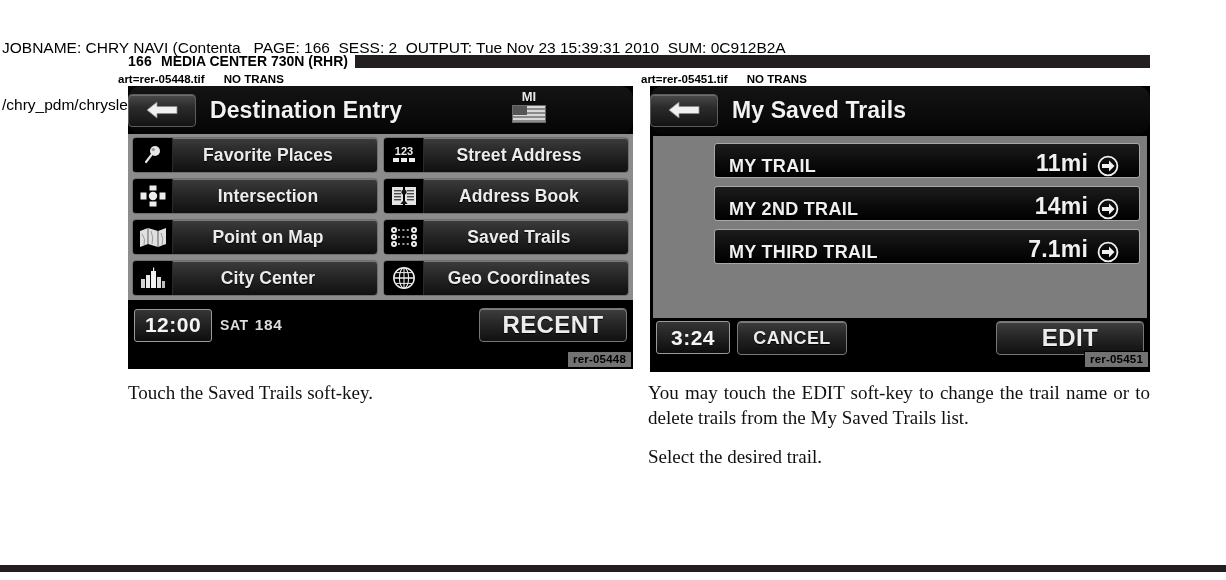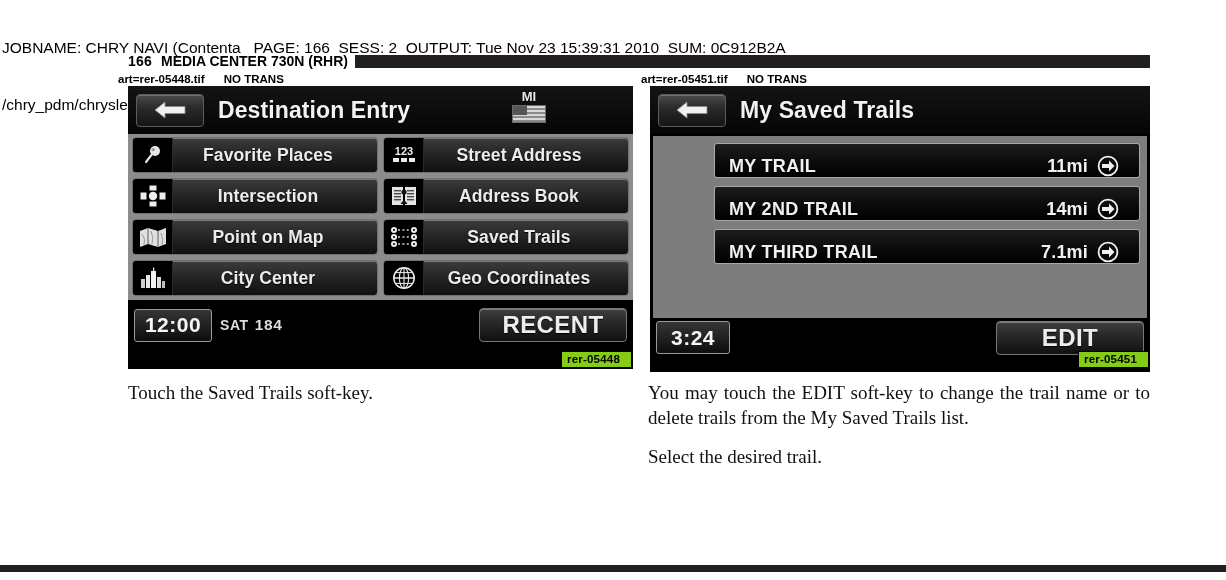--- a/index.html
+++ b/index.html
@@ -48,34 +48,34 @@
   .artcap.left  { left: 118px; top: 73px; }
   .artcap.right { left: 641px; top: 73px; }
 
   
   .shot { position: absolute; background: #000; }
   .shot.left  { left: 128px; top: 86px; width: 505px; height: 283px; }
   .shot.right { left: 650px; top: 86px; width: 500px; height: 283px; }
 
   .shotcode {
     position: absolute; right: 1px; bottom: 1px;
-    background: #84cc16; color: #000;
+    background: #737373; color: #000;
     font-family: "Liberation Sans", sans-serif;
     font-weight: bold; font-size: 11.5px;
-    padding: 1px 11px 2px 5px;
+    padding: 1px 5px 2px 5px;
     border: 1px solid #000;
     letter-spacing: .2px;
   }
 
   
   .navtitlebar {
     position: relative; height: 48px;
     display: flex; align-items: center;
     background: linear-gradient(#141414,#050505);
-    padding-left: 8px;
+    border-radius: 13px;
   }
   .backbtn {
     width: 68px; height: 33px; flex: 0 0 auto;
     border-radius: 4px;
     background: linear-gradient(#4a4a4a 0%, #2b2b2b 40%, #141414 100%);
     border: 1px solid #5c5c5c;
     box-shadow: inset 0 1px 0 #6e6e6e;
     display: flex; align-items: center; justify-content: center;
   }
   .backbtn svg { width: 34px; height: 20px; display:block; }
@@ -207,21 +207,21 @@
     color: #f0f0f0;
     font-family: "Liberation Sans", sans-serif;
     font-weight: bold; font-size: 18px;
     letter-spacing: .3px;
     text-shadow: 0 1px 1px #000;
   }
   .trailrow .tdist {
     margin-left: auto;
     color: #f0f0f0;
     font-family: "Liberation Sans", sans-serif;
-    font-weight: bold; font-size: 18px;
+    font-weight: bold; font-size: 23px;
     letter-spacing: .2px;
     text-shadow: 0 1px 1px #000;
     margin-top: 12px;
   }
   .trailrow .tarrow { margin-left: 9px; width: 22px; height: 22px; display:block; }
 
   .rstatus {
     position: relative; height: 51px;
     background: #000;
     display: flex; 
@@ -488,20 +488,21 @@
               <polygon points="5,9 12,9 12,5.5 17.5,11 12,16.5 12,13 5,13" fill="#f0f0f0"></polygon>
             </svg>
           </span>
         </div>
 
       </div>
     </div>
 
     <div class="rstatus">
       <div class="clockbox">3:24</div>
+      <div class="cancelkey">CANCEL</div>
       <div class="bigkey">EDIT</div>
     </div>
 
     <div class="shotcode">rer-05451</div>
   </div>
 
   <div class="bodytext col-left">
     <p>Touch the Saved Trails soft-key.</p>
   </div>
 

